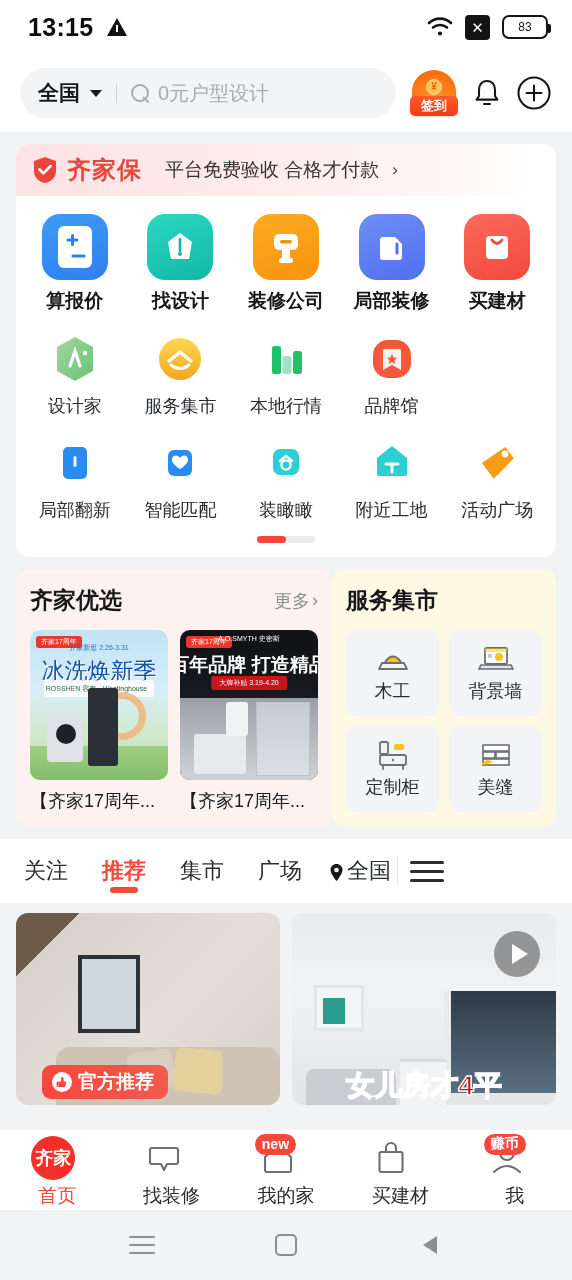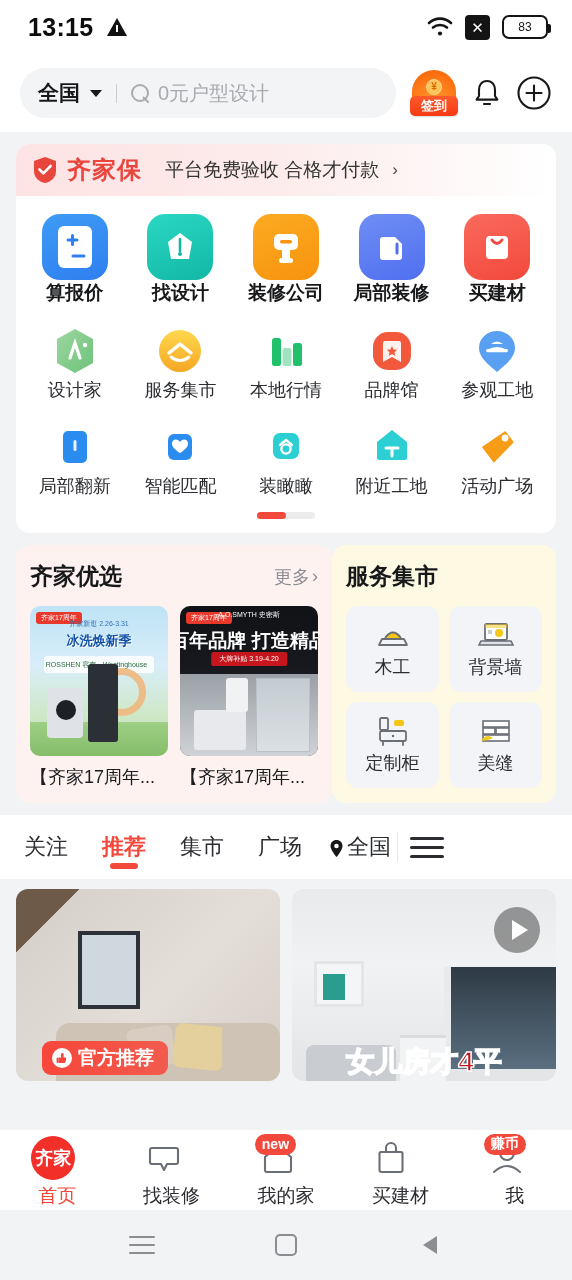--- a/index.html
+++ b/index.html
@@ -98,21 +98,21 @@
   .shield { width:26px;height:28px; flex:none; }
   .qjb-brand { font-size:24px; font-weight:800; color:#e8453c; letter-spacing:1px; }
   .qjb-text { font-size:19px; color:#333; margin-left:14px; }
   .qjb-arrow { font-size:17px; color:#444; margin-left:4px; }
 
   
   .grid {
     display:grid; grid-template-columns: repeat(5, 1fr);
     row-gap: 8px; padding: 18px 6px 4px 6px;
   }
-  .gi { display:flex; flex-direction:column; align-items:center; gap:0; }
+  .gi { display:flex; flex-direction:column; align-items:center; gap:8px; }
   .gi .ico { width:66px; height:66px; position:relative; display:flex; align-items:center; justify-content:center; }
   .gi .lbl { font-size:19px; color:#17181a; font-weight:600; white-space:nowrap; }
   .gi.small .ico { width:54px; height:54px; }
   .gi.small .lbl { font-size:18px; font-weight:400; color:#2b2d31; }
 
   .sq { width:100%; height:100%; border-radius:18px; }
   .paper {
     position:absolute; width:34px;height:42px;background:#fff;border-radius:6px;
     left:50%; top:50%; transform:translate(-50%,-50%);
   }
@@ -138,21 +138,21 @@
   .good-img { width:100%; height:150px; border-radius:10px; position:relative; overflow:hidden; }
   .good-cap {
     margin-top:9px; font-size:18px; color:#1a1c1f;
     white-space:nowrap; overflow:hidden; text-overflow:ellipsis;
   }
 
   
   .art1 { background:linear-gradient(180deg,#bfe3f5 0%, #d8eef9 40%, #cfe8c8 72%, #b9dca8 100%); }
   .art1 .sky-title {
     position:absolute; left:50%; top:26px; transform:translateX(-50%);
-    font-size:13px; font-weight:700; color:#1452a8; white-space:nowrap;
+    font-size:23px; font-weight:400; color:#1452a8; white-space:nowrap;
     text-shadow: 1px 1px 0 #fff;
     text-align: center;
   }
   .art1 .subline { position:absolute; left:50%; top:13px; transform:translateX(-50%);
     font-size:7px; color:#2f6fbd; white-space:nowrap; }
   .art1 .brandchip {
     position:absolute; top:50px; height:17px; border-radius:3px; background:rgba(255,255,255,.85);
     font-size:7px; color:#2b6a3d; display:flex; align-items:center; justify-content:center;
   }
   .art1 .fridge { position:absolute; left:42%; top:58px; width:30px; height:78px; background:#2b2f36; border-radius:3px; }
@@ -458,31 +458,20 @@
         <span class="ico">
           <svg width="50" height="50" viewBox="0 0 50 50">
             <rect x="6" y="6" width="38" height="38" rx="15" fill="#f2583c"></rect>
             <path d="M18 15 h14 a2 2 0 0 1 2 2 v19 l-9-5 l-9 5 V17 a2 2 0 0 1 2-2Z" fill="#fff" opacity=".92"></path>
             <path d="M25 20 l1.6 3.4 3.6 .4 -2.7 2.5 .7 3.6 -3.2-1.8 -3.2 1.8 .7-3.6 -2.7-2.5 3.6-.4Z" fill="#f2583c"></path>
           </svg>
         </span>
         <span class="lbl">品牌馆</span>
       </div>
 
-      <div class="gi small">
-        <span class="ico">
-          <svg width="50" height="50" viewBox="0 0 50 50">
-            <path d="M25 5 C15 5 7 12.5 7 22 c0 11 13 19 18 24 c5-5 18-13 18-24 C43 12.5 35 5 25 5Z" fill="#5aa0f2"></path>
-            <path d="M15 24 q10-6 20 0 Z" fill="#fff"></path>
-            <path d="M19 18 q6-5 12 0" fill="#fff"></path>
-            <rect x="14" y="23" width="22" height="3.2" rx="1.6" fill="#fff"></rect>
-          </svg>
-        </span>
-        <span class="lbl">参观工地</span>
-      </div>
     </div>
 
     <div class="grid" style="padding-top:14px;">
       <div class="gi small">
         <span class="ico">
           <svg width="50" height="50" viewBox="0 0 50 50">
             <rect x="13" y="9" width="24" height="32" rx="5" fill="#2b8cf0"></rect>
             <rect x="23.5" y="18" width="3" height="11" rx="1.5" fill="#eaf3fe"></rect>
           </svg>
         </span>

